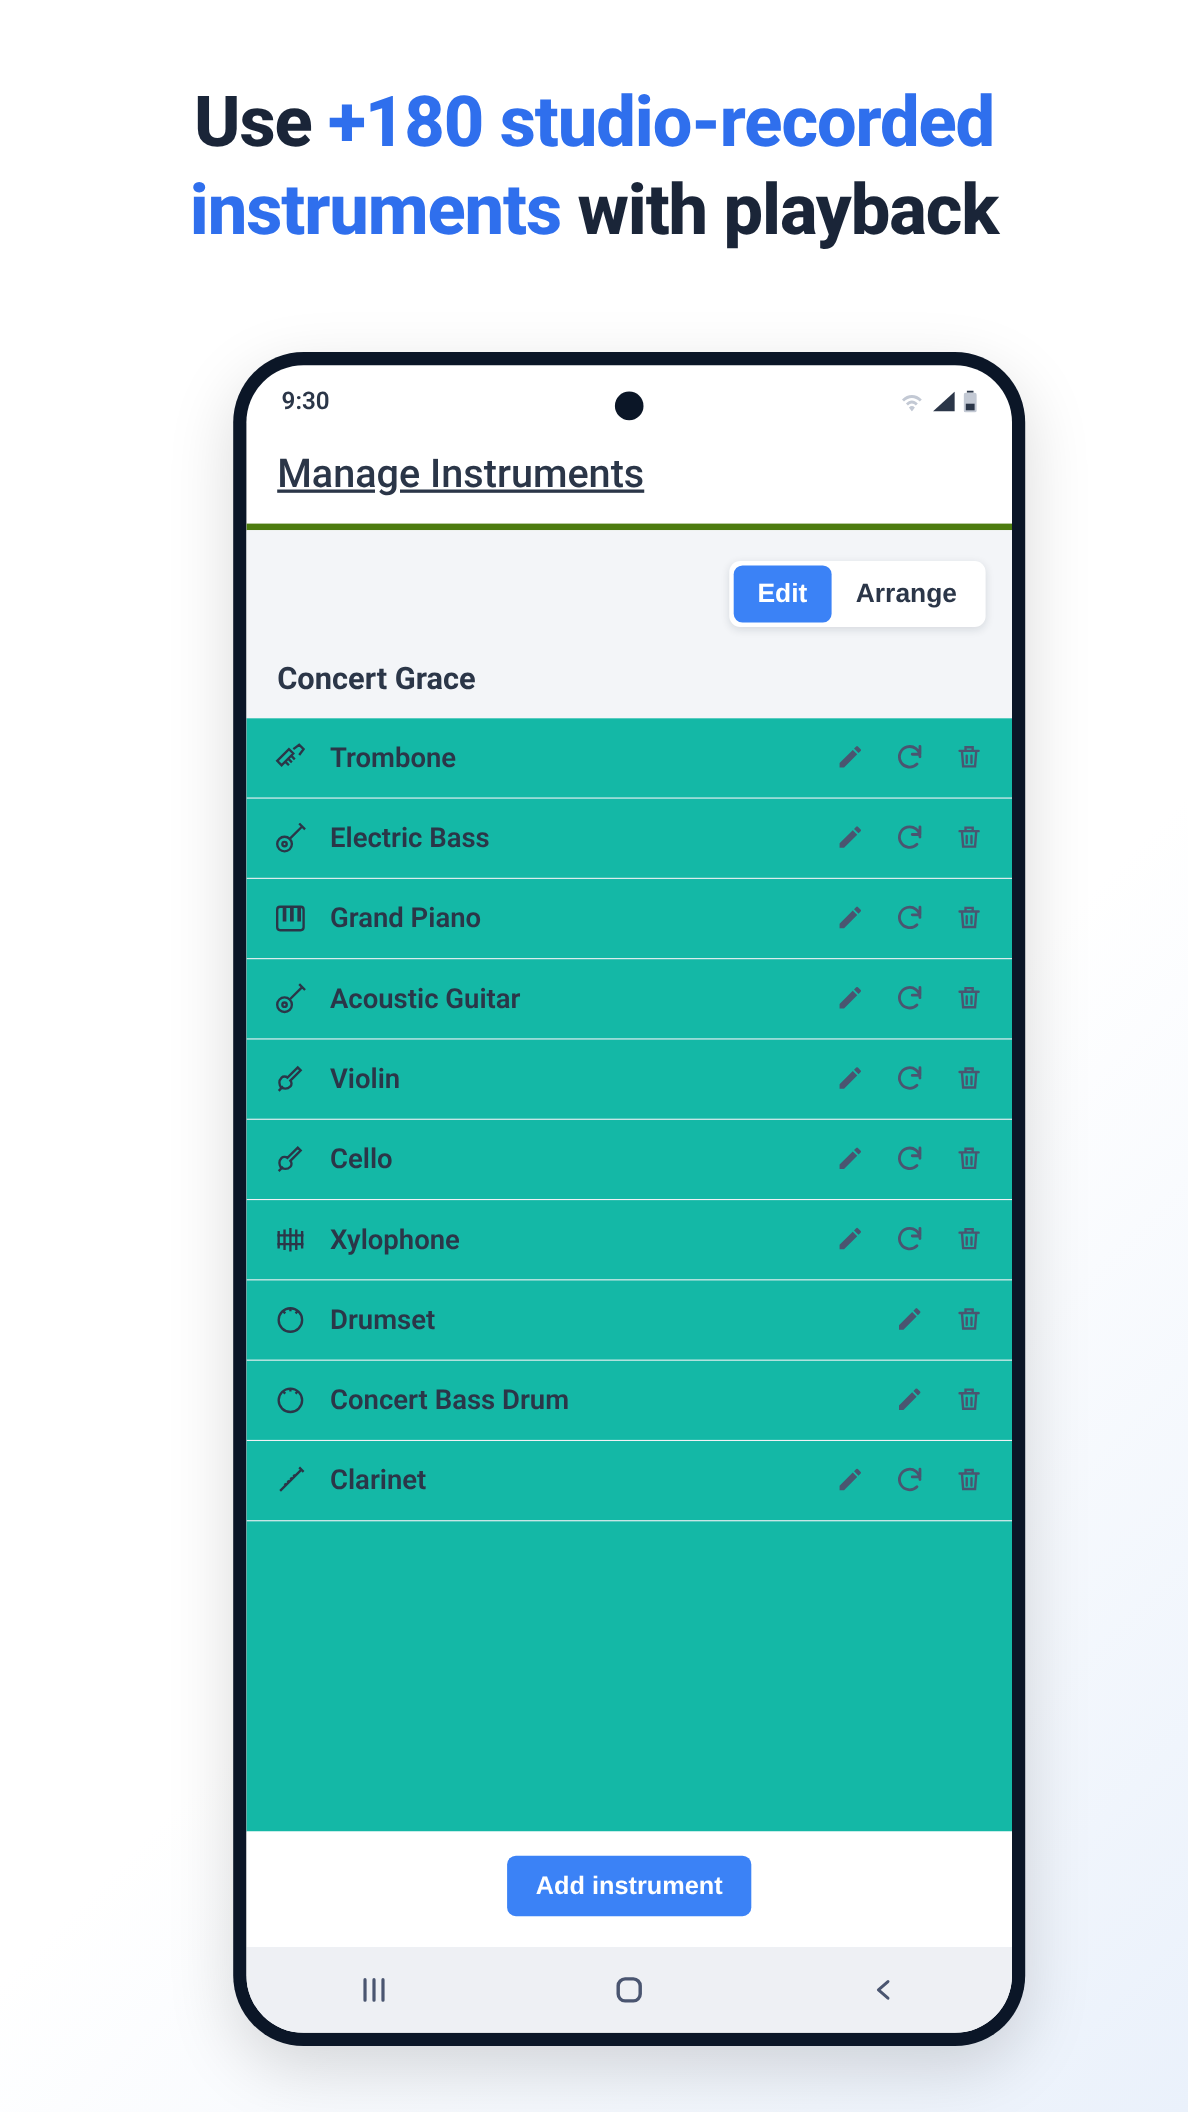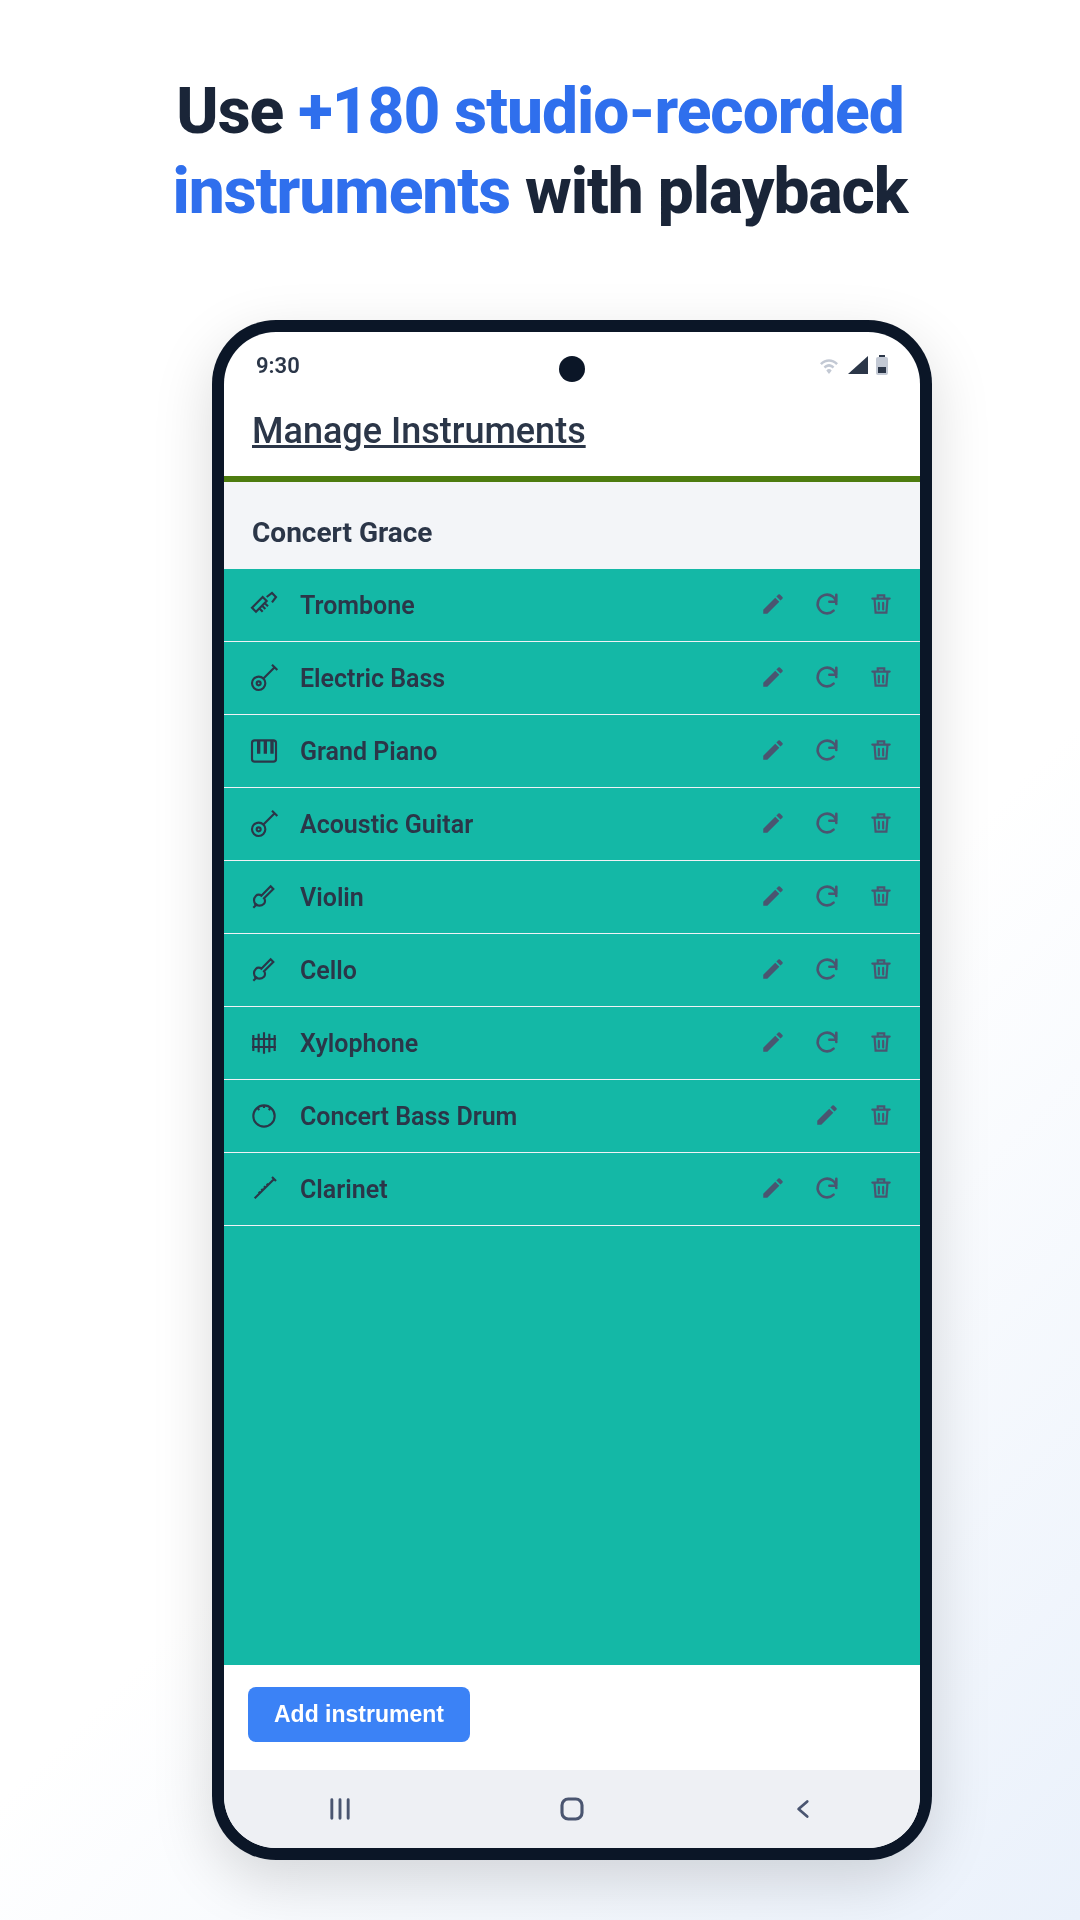--- a/index.html
+++ b/index.html
@@ -135,21 +135,21 @@
     .action-btn {
       width: 30px; height: 30px;
       color: #4a5570;
       cursor: pointer;
       display:flex; align-items:center; justify-content:center;
       border:none; background:transparent; padding:0;
     }
 
     .add-bar {
       padding: 22px 24px 28px;
-      display:flex; justify-content:flex-start;
+      display:flex; justify-content:center;
       background:#fff;
     }
     .add-btn {
       background: #3b82f6;
       color: #fff;
       border: none;
       border-radius: 8px;
       padding: 14px 26px;
       font-size: 23px;
       font-weight: 600;
@@ -196,20 +196,24 @@
               <rect x="0" y="2" width="12" height="18" rx="2" fill="#c3c9d4"></rect>
               <rect x="2" y="12" width="8" height="6" fill="#2b3648"></rect>
             </svg>
         </span>
       </div>
     </div>
 
     <div class="page-title">Manage Instruments</div>
 
     <div class="tab-section">
+      <div class="segmented">
+        <button class="seg-btn active">Edit</button>
+        <button class="seg-btn">Arrange</button>
+      </div>
       <div class="song-title">Concert Grace</div>
     </div>
 
     <div class="instrument-list" id="instrument-list">
         <div class="inst-row">
           <span class="inst-icon">
             <svg width="32" height="32" viewBox="0 0 24 24" fill="none" stroke="currentColor" stroke-width="1.6">
               <path d="M3 14l8-8 3 3-8 8zM14 6l4-3 3 3-3 4M11 13l2 2M9 15l2 2M13 11l2 2"></path>
             </svg>
           </span>
@@ -373,20 +377,41 @@
           <span class="inst-name">Xylophone</span>
           <div class="row-actions">
             <button class="action-btn">
               <span><svg width="26" height="26" viewBox="0 0 24 24" fill="currentColor">
                   <path d="M3 17.25V21h3.75L17.81 9.94l-3.75-3.75L3 17.25zM20.71 7.04a1 1 0 000-1.41l-2.34-2.34a1 1 0 00-1.41 0l-1.83 1.83 3.75 3.75 1.83-1.83z"></path>
                 </svg></span>
             </button>
             <button class="action-btn">
               <span><svg width="28" height="28" viewBox="0 0 24 24" fill="none" stroke="currentColor" stroke-width="2.2">
                   <path d="M20 12a8 8 0 10-2.34 5.66M20 4v6h-6" stroke-linecap="round" stroke-linejoin="round"></path>
+                </svg></span>
+            </button>
+            <button class="action-btn">
+              <span><svg width="26" height="26" viewBox="0 0 24 24" fill="none" stroke="currentColor" stroke-width="2">
+                  <path d="M4 7h16M9 7V4h6v3M6 7l1 13h10l1-13M10 11v6M14 11v6" stroke-linecap="round"></path>
+                </svg></span>
+            </button>
+          </div>
+        </div>
+        <div class="inst-row">
+          <span class="inst-icon">
+            <svg width="32" height="32" viewBox="0 0 24 24" fill="none" stroke="currentColor" stroke-width="1.6">
+              <circle cx="12" cy="12" r="8"></circle>
+              <path d="M12 4v2M7 6l1.5 1.5M17 6l-1.5 1.5"></path>
+            </svg>
+          </span>
+          <span class="inst-name">Drumset</span>
+          <div class="row-actions">
+            <button class="action-btn">
+              <span><svg width="26" height="26" viewBox="0 0 24 24" fill="currentColor">
+                  <path d="M3 17.25V21h3.75L17.81 9.94l-3.75-3.75L3 17.25zM20.71 7.04a1 1 0 000-1.41l-2.34-2.34a1 1 0 00-1.41 0l-1.83 1.83 3.75 3.75 1.83-1.83z"></path>
                 </svg></span>
             </button>
             <button class="action-btn">
               <span><svg width="26" height="26" viewBox="0 0 24 24" fill="none" stroke="currentColor" stroke-width="2">
                   <path d="M4 7h16M9 7V4h6v3M6 7l1 13h10l1-13M10 11v6M14 11v6" stroke-linecap="round"></path>
                 </svg></span>
             </button>
           </div>
         </div>
         <div class="inst-row">

